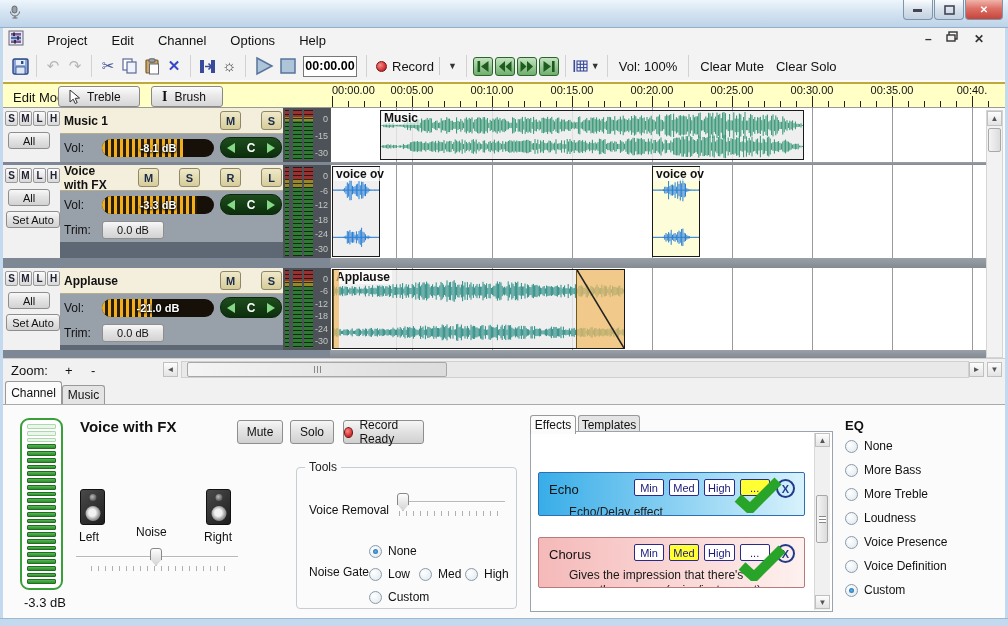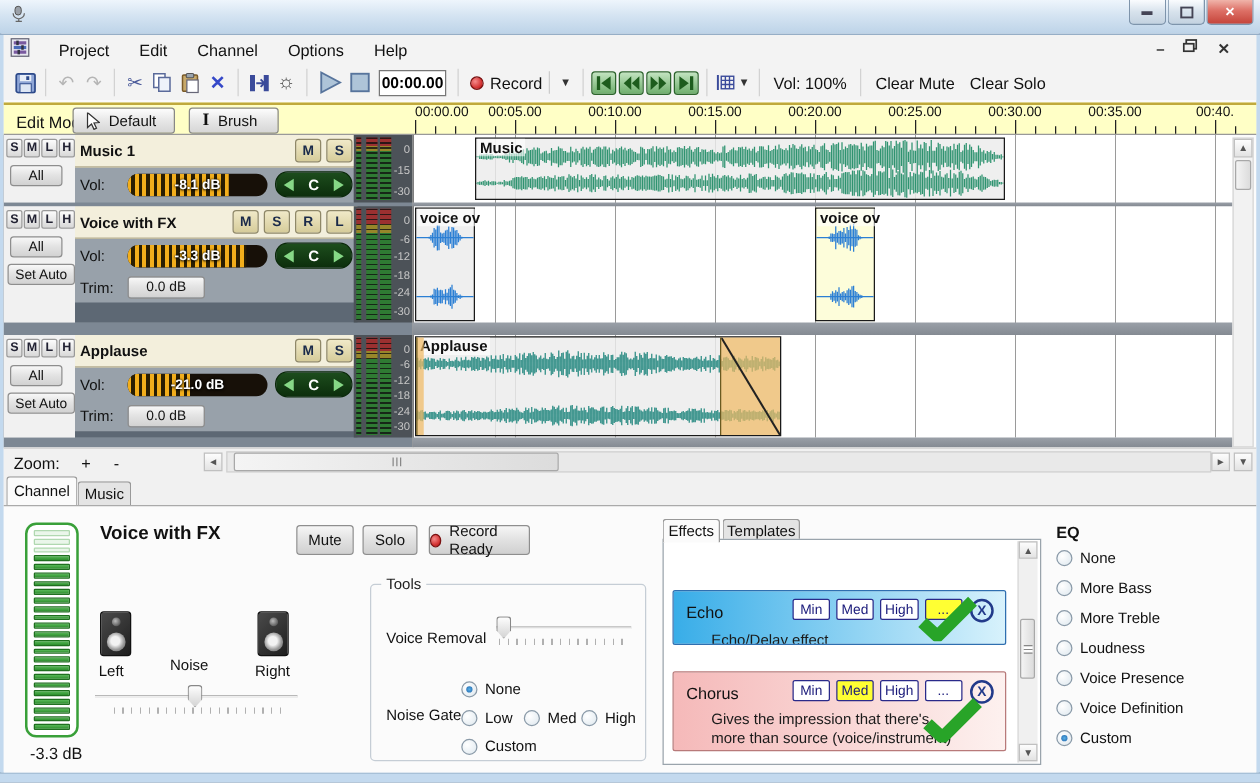--- a/index.html
+++ b/index.html
@@ -39,21 +39,21 @@
 
 .mixpanel{position:absolute;left:3px;top:108px;width:327px;height:250px;background:#7d8894}
 .trackblock{position:absolute;left:0;width:280px;display:flex;background:#98a1aa}
 .tcol{width:60px;background:#f1f1f1;padding:3px 0 0 2px}
 .smlh{display:flex;gap:1px;margin-bottom:6px}
 .sbtn{width:13px;height:15px;font-size:10px;font-weight:bold;color:#223;background:linear-gradient(#fcfcfc,#d8d8d8);border:1px solid #999;border-radius:2px;display:flex;align-items:center;justify-content:center}
 .btn{background:linear-gradient(#f8f8f8,#e4e4e4 45%,#d2d2d2);border:1px solid #8e8e8e;border-radius:3px;font-size:11px;color:#111;display:flex;align-items:center;justify-content:center}
 .allbtn{width:42px;height:17px;margin:0 0 5px 3px}
 .setauto{width:54px;height:17px;margin-left:1px}
 .tmain{flex:1;display:flex;flex-direction:column}
-.thead{height:26px;background:#f3efdc;border-bottom:1px solid #b5ad8e;display:flex;align-items:center;padding:0 4px;gap:4px}
+.thead{height:26px;background:#f3efdc;border-bottom:1px solid #b5ad8e;display:flex;align-items:center;padding:0 4px;gap:20px}
 .tname{font-size:12px;font-weight:bold;color:#111;flex:1}
 .hbtn{width:21px;height:19px;background:linear-gradient(#f0e9c8,#d6cc9a);border:1px solid #8f8868;border-radius:3px;font-weight:bold;font-size:11px;color:#1a2a4a;display:flex;align-items:center;justify-content:center}
 .trow{height:27px;display:flex;align-items:center;padding:0 4px;gap:6px}
 .tlabel{font-size:12px;color:#111;width:32px}
 .volpill{width:112px;height:18px;position:relative;border-radius:9px;background:#171008;overflow:hidden}
 .volfill{position:absolute;left:0;top:0;bottom:0;background:repeating-linear-gradient(90deg,#f2ae1c 0 3px,#2a1e02 3px 6px)}
 .volval{position:absolute;inset:0;display:flex;align-items:center;justify-content:center;font-size:11px;font-weight:bold;color:#fff;text-shadow:0 0 2px #000,0 1px 2px #000}
 .pan{width:62px;height:21px;border-radius:10px;background:linear-gradient(#1d4d1d,#0c2e0c);border:1px solid #0a280a;display:flex;align-items:center;justify-content:space-between;padding:0 6px}
 .parrow{width:0;height:0;border-top:5px solid transparent;border-bottom:5px solid transparent}
 .parrow.left{border-right:8px solid #86d886}
@@ -280,21 +280,21 @@
   <span class="flat-label">Clear Mute</span>
   <span class="flat-label">Clear Solo</span>
 </div>
 
 <div class="editbar">
   <span class="editmode-label">Edit Mode</span>
   <div class="ebtn" style="left:55px;top:2px;width:82px">
     <svg width="11" height="14">
         <polygon points="1,0 1,12 4.2,9.2 6.2,13.5 8.2,12.6 6.2,8.4 10.5,8" fill="#fff" stroke="#333" stroke-width="1"></polygon>
       </svg>
-    <span>Default</span>
+    <span>Treble</span>
   </div>
   <div class="ebtn" style="left:148px;top:2px;width:72px">
     <span style="font-family:'Liberation Serif',serif;font-size:14px;font-weight:bold">I</span>
     <span>Brush</span>
   </div>
 </div>
 <div class="ruler">
     <div class="tick major" style="left: 2px;"></div>
     <span class="rlabel" style="left: 2px;">00:00.00</span>
     <div class="tick" style="left: 18px;"></div>
@@ -650,21 +650,21 @@
           <div class="lv sel">...</div>
         </div>
       <div class="fxx">X</div>
       <div class="fxdesc" style="top:32px">
         <span>Echo/Delay effect</span>
       </div>
       <svg class="fxcheck" style="right:22px;bottom:2px" width="48" height="36">
           <polyline points="4,21 16,32 44,4" stroke="#28a428" stroke-width="10" fill="none"></polyline>
         </svg>
     </div>
-    <div class="fxcard" style="top:105px;height:64px;background:linear-gradient(90deg,#f5b9b9,#fdf1ef);border:1px solid #b87a7a">
+    <div class="fxcard" style="top:105px;height:51px;background:linear-gradient(90deg,#f5b9b9,#fdf1ef);border:1px solid #b87a7a">
       <span class="fxtitle">Chorus</span>
       <div class="fx-levels">
           <div class="lv">Min</div>
           <div class="lv sel">Med</div>
           <div class="lv">High</div>
           <div class="lv">...</div>
         </div>
       <div class="fxx">X</div>
       <div class="fxdesc" style="top:30px">
         <span>Gives the impression that there's</span><br>

